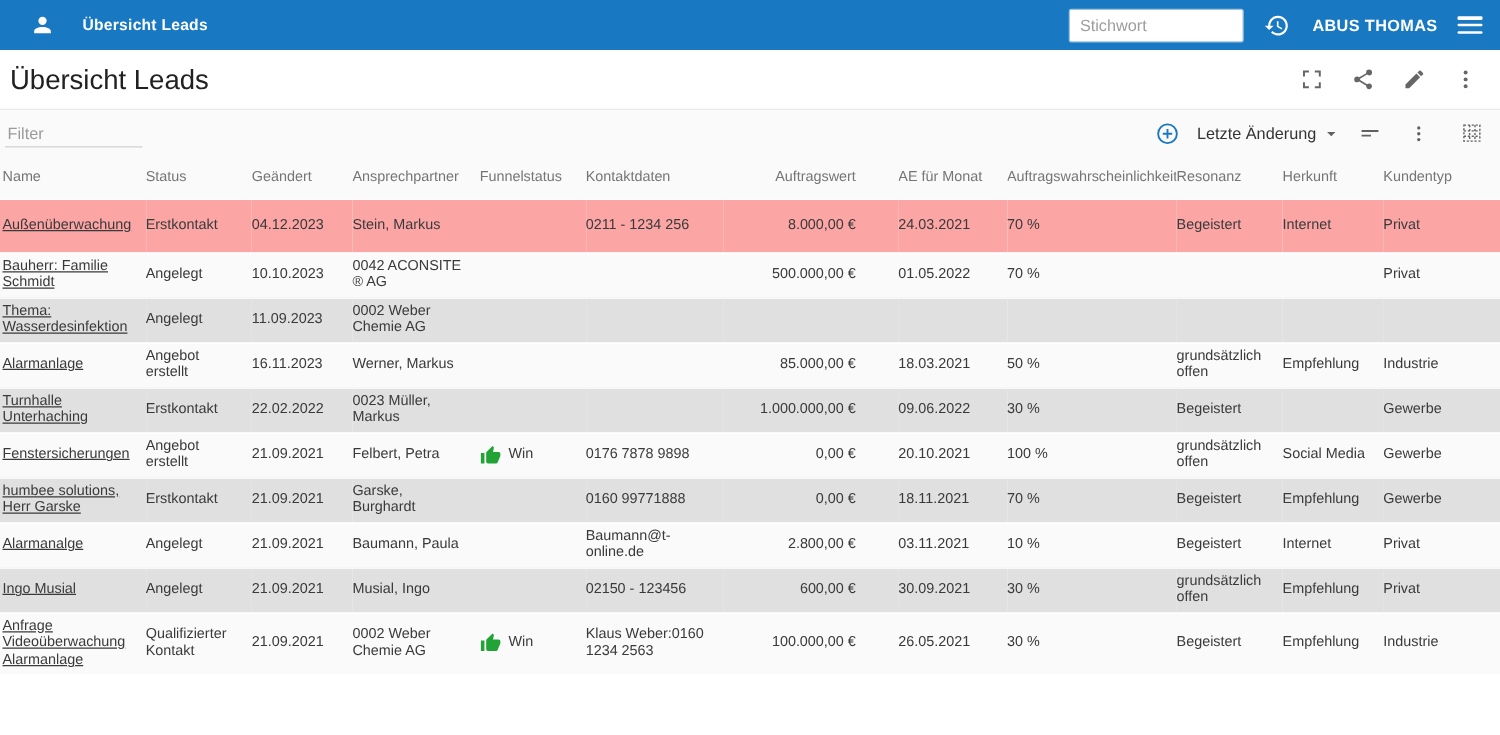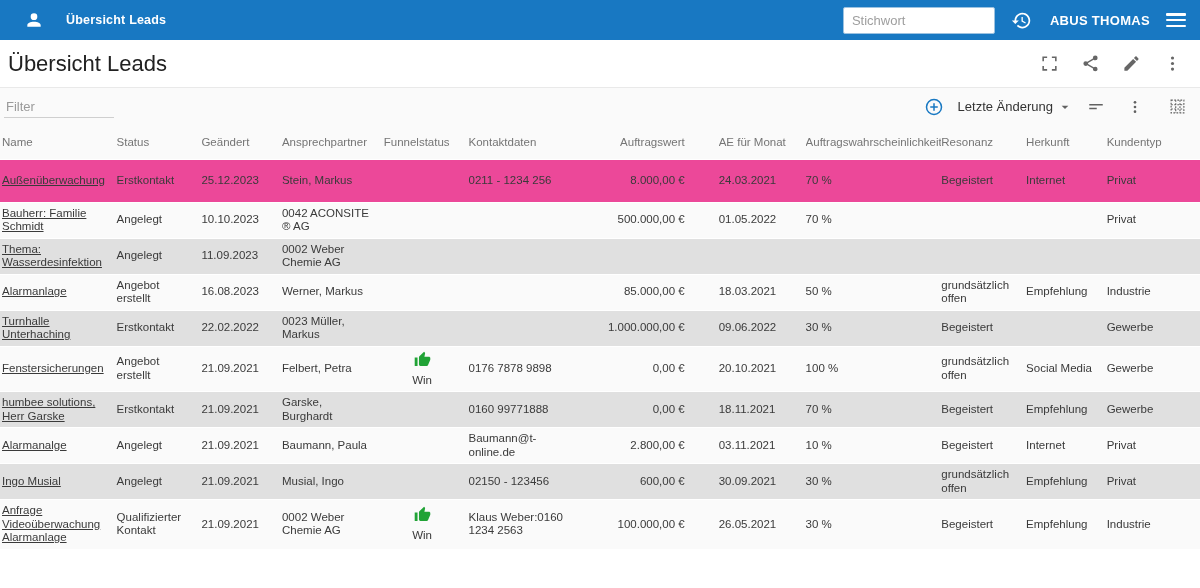--- a/index.html
+++ b/index.html
@@ -4,21 +4,21 @@
 <style>
   * { box-sizing: border-box; margin: 0; padding: 0; }
   html, body { width: 1200px; height: 588px; overflow: hidden; }
   body { font-family: "Liberation Sans", sans-serif; background: #fff; color: #3a3a3a; }
 
   
   .topbar { height: 40px; background: #1878c2; display: flex; align-items: center; padding: 0 14px 0 24px; }
   .topbar .person { width: 20px; height: 20px; margin-right: 22px; }
   .topbar-title { color: #fff; font-size: 12.5px; font-weight: 700; letter-spacing: .2px; }
   .topbar-spacer { flex: 1; }
-  .search-box { width: 152px; height: 27px; background: #fff; border: 1px solid #9cc2e0; border-radius: 2px; font-size: 13px; padding: 0 8px; color: #333; outline: none; }
+  .search-box { width: 140px; height: 27px; background: #fff; border: 1px solid #9cc2e0; border-radius: 2px; font-size: 13px; padding: 0 8px; color: #333; outline: none; }
   .search-box::placeholder { color: #9e9e9e; }
   .hist { width: 21px; height: 21px; margin: 0 18px 0 16px; cursor: pointer; }
   .user-name { color: #fff; font-size: 13px; font-weight: 700; letter-spacing: .3px; margin-right: 16px; cursor: pointer; }
   .burger { width: 20px; height: 14px; display: flex; flex-direction: column; justify-content: space-between; cursor: pointer; }
   .burger i { display: block; height: 2.5px; background: #fff; border-radius: 1px; }
 
   
   .page-header { height: 48px; background: #fff; display: flex; align-items: center; padding: 0 18px 0 8px; border-bottom: 1px solid #e9e9e9; }
   .page-title { font-size: 22px; font-weight: 400; color: #212121; }
   .ph-spacer { flex: 1; }
@@ -39,27 +39,27 @@
 
   
   .table-wrap { background: #fafafa; }
   table { width: 100%; border-collapse: collapse; table-layout: fixed; }
   th { font-size: 11.5px; font-weight: 400; color: #757575; text-align: left; padding: 11px 8px 11px 0; white-space: nowrap; overflow: hidden; }
   th:first-child, td:first-child { padding-left: 2px; }
   td { font-size: 11.5px; line-height: 13.5px; color: #3a3a3a; padding: 4px 8px 4px 0; vertical-align: middle; word-wrap: break-word; }
   tbody tr { border-top: 1px solid #fff; }
   tbody tr:nth-child(odd)  { background: #e0e0e0; }
   tbody tr:nth-child(even) { background: #fafafa; }
-  tbody tr.selected { background: #ec4899; margin-left: 19px; }
+  tbody tr.selected { background: #fca5a5; margin-left: 19px; }
   tbody tr.selected td { padding-top: 14px; padding-bottom: 14px; }
   .name-link { text-decoration: underline; color: #3a3a3a; cursor: pointer; }
   .al-right { text-align: right; }
   td.al-right { padding-right: 34px; }
   th.al-right { padding-right: 34px; }
-  .win-wrap { display: flex; align-items: center; gap: 6px; flex-direction: column; }
+  .win-wrap { display: flex; align-items: center; gap: 6px; }
   .thumb { width: 17px; height: 17px; flex: none; }
 </style>
 </head>
 <body>
 
 <div class="topbar">
   <svg class="person" viewBox="0 0 24 24">
     <path fill="#fff" d="M12,4A4,4 0 0,1 16,8A4,4 0 0,1 12,12A4,4 0 0,1 8,8A4,4 0 0,1 12,4M12,14C16.42,14 20,15.79 20,18V20H4V18C4,15.79 7.58,14 12,14Z"></path>
   </svg>
   <span class="topbar-title">Übersicht Leads</span>
@@ -155,21 +155,21 @@
           <th>Auftragswahrscheinlichkeit</th>
           <th>Resonanz</th>
           <th>Herkunft</th>
           <th>Kundentyp</th>
         </tr>
       </thead>
     <tbody>
         <tr class="selected">
           <td><span class="name-link">Außenüberwachung</span></td>
           <td>Erstkontakt</td>
-          <td>25.12.2023</td>
+          <td>04.12.2023</td>
           <td>Stein, Markus</td>
           <td></td>
           <td>0211 - 1234 256</td>
           <td class="al-right">8.000,00 €</td>
           <td>24.03.2021</td>
           <td>70 %</td>
           <td>Begeistert</td>
           <td>Internet</td>
           <td>Privat</td>
         </tr>
@@ -197,21 +197,21 @@
           <td class="al-right"></td>
           <td></td>
           <td></td>
           <td></td>
           <td></td>
           <td></td>
         </tr>
         <tr>
           <td><span class="name-link">Alarmanlage</span></td>
           <td>Angebot erstellt</td>
-          <td>16.08.2023</td>
+          <td>16.11.2023</td>
           <td>Werner, Markus</td>
           <td></td>
           <td></td>
           <td class="al-right">85.000,00 €</td>
           <td>18.03.2021</td>
           <td>50 %</td>
           <td>grundsätzlich offen</td>
           <td>Empfehlung</td>
           <td>Industrie</td>
         </tr>

